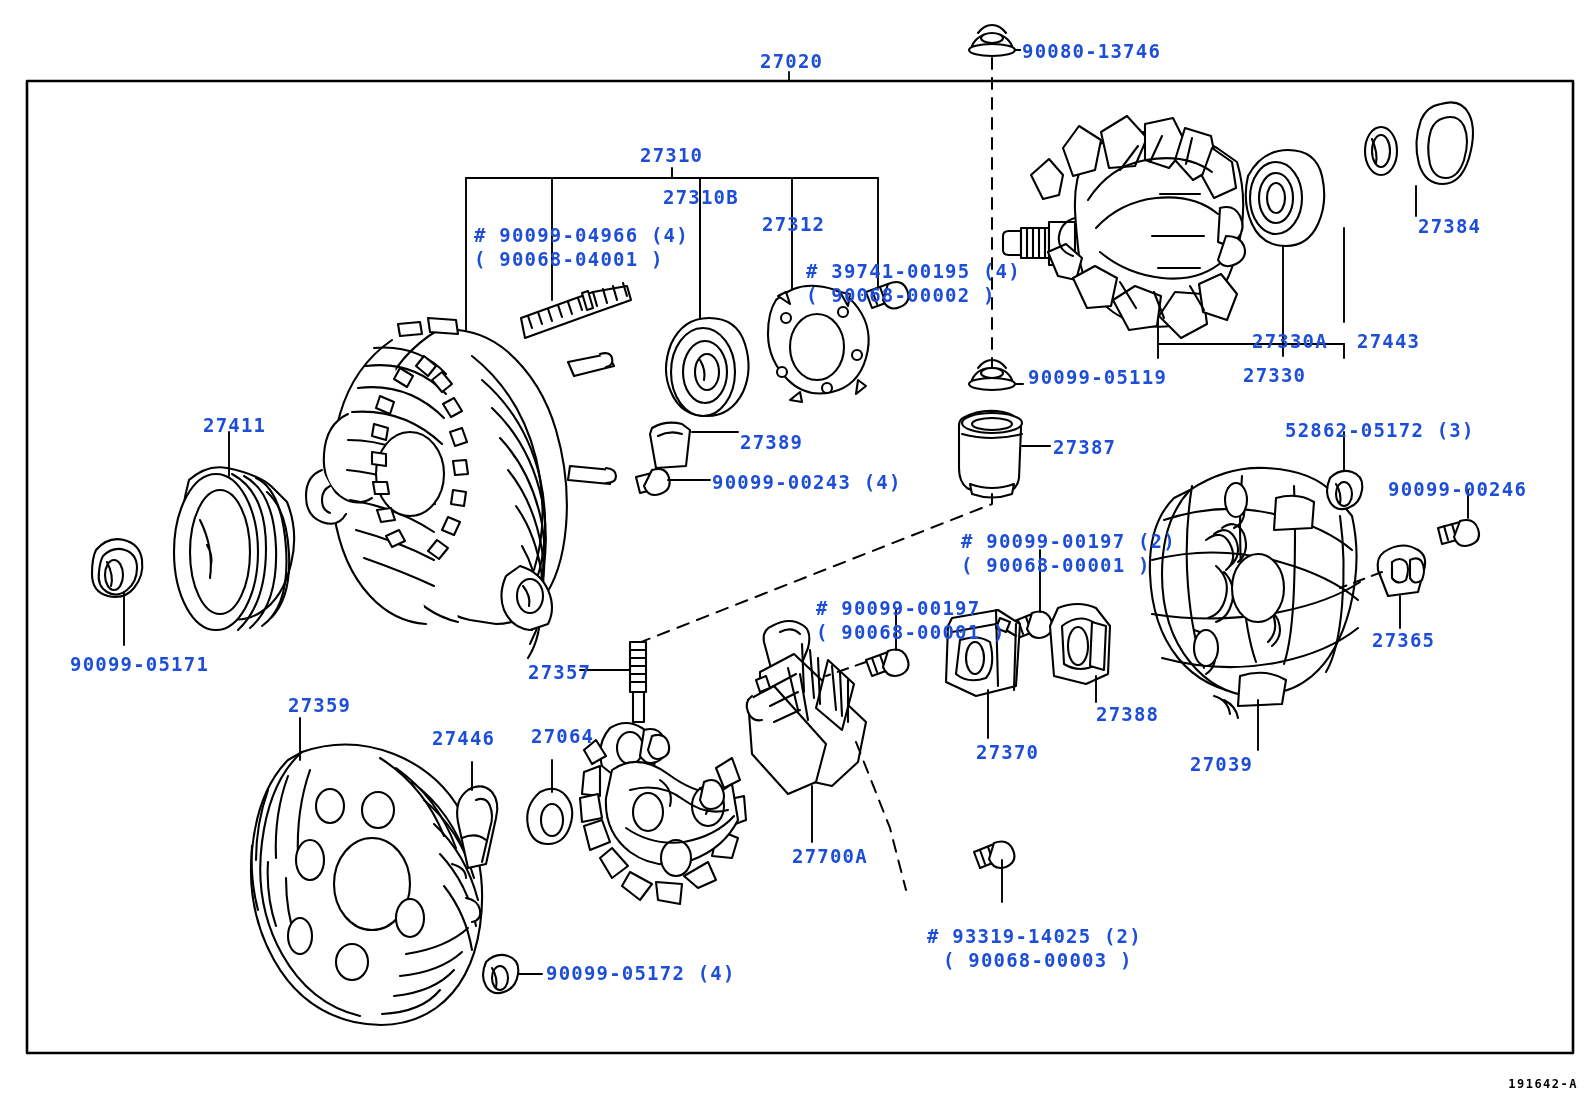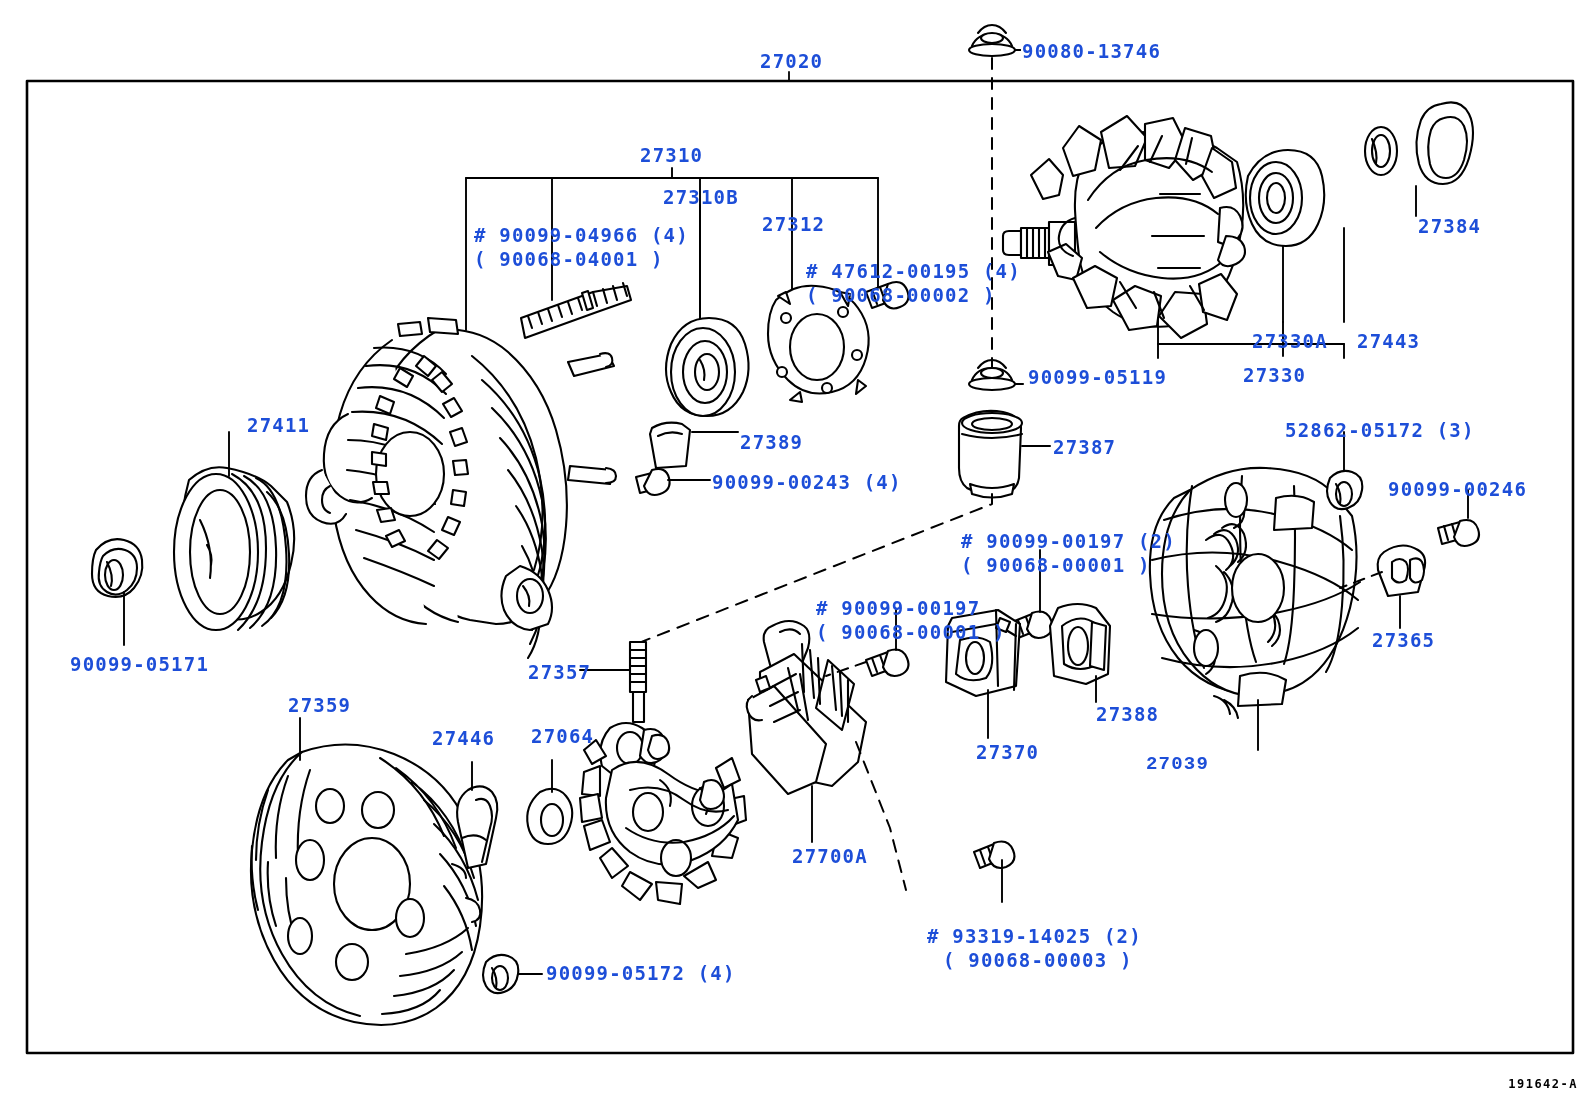--- a/index.html
+++ b/index.html
@@ -482,42 +482,42 @@
     <path d="M1284 435 V470" stroke-width="0"></path>
   </g>
 </svg>
 
 <div class="lbl" style="left:760px;top:50px;"><span>27020</span></div>
 <div class="lbl" style="left:1022px;top:40px;"><span>90080-13746</span></div>
 <div class="lbl" style="left:640px;top:144px;"><span>27310</span></div>
 <div class="lbl" style="left:663px;top:186px;"><span>27310B</span></div>
 <div class="lbl" style="left:762px;top:213px;"><span>27312</span></div>
 <div class="lbl two" style="left:474px;top:207px;"><span># 90099-04966 (4)</span><br><span>( 90068-04001 )</span></div>
-<div class="lbl two" style="left:806px;top:243px;"><span># 47612-00195 (4)</span><br><span>( 90068-00002 )</span></div>
+<div class="lbl two" style="left:806px;top:243px;"><span># 39741-00195 (4)</span><br><span>( 90068-00002 )</span></div>
 <div class="lbl" style="left:1418px;top:215px;"><span>27384</span></div>
 <div class="lbl" style="left:1252px;top:330px;"><span>27330A</span></div>
 <div class="lbl" style="left:1357px;top:330px;"><span>27443</span></div>
 <div class="lbl" style="left:1243px;top:364px;"><span>27330</span></div>
 <div class="lbl" style="left:1028px;top:366px;"><span>90099-05119</span></div>
-<div class="lbl" style="left:203px;top:414px;margin-left:44px;"><span>27411</span></div>
+<div class="lbl" style="left:203px;top:414px;"><span>27411</span></div>
 <div class="lbl" style="left:740px;top:431px;"><span>27389</span></div>
 <div class="lbl" style="left:1053px;top:436px;"><span>27387</span></div>
 <div class="lbl" style="left:1285px;top:419px;"><span>52862-05172 (3)</span></div>
 <div class="lbl" style="left:1388px;top:478px;"><span>90099-00246</span></div>
 <div class="lbl" style="left:712px;top:471px;"><span>90099-00243 (4)</span></div>
 <div class="lbl two" style="left:961px;top:513px;"><span># 90099-00197 (2)</span><br><span>( 90068-00001 )</span></div>
 <div class="lbl two" style="left:816px;top:580px;"><span># 90099-00197</span><br><span>( 90068-00001 )</span></div>
 <div class="lbl" style="left:70px;top:653px;"><span>90099-05171</span></div>
 <div class="lbl" style="left:1372px;top:629px;"><span>27365</span></div>
 <div class="lbl" style="left:528px;top:661px;"><span>27357</span></div>
 <div class="lbl" style="left:1096px;top:703px;"><span>27388</span></div>
 <div class="lbl" style="left:288px;top:694px;"><span>27359</span></div>
 <div class="lbl" style="left:432px;top:727px;"><span>27446</span></div>
 <div class="lbl" style="left:531px;top:725px;"><span>27064</span></div>
 <div class="lbl" style="left:976px;top:741px;"><span>27370</span></div>
-<div class="lbl" style="left:1146px;top:753px;font-family:Liberation Mono, monospace;"><span>27039</span></div>
+<div class="lbl" style="left:1190px;top:753px;"><span>27039</span></div>
 <div class="lbl" style="left:792px;top:845px;"><span>27700A</span></div>
 <div class="lbl two" style="left:927px;top:908px;"><span># 93319-14025 (2)</span><br><span style="margin-left:16px;display:inline-block;">( 90068-00003 )</span></div>
 <div class="lbl" style="left:546px;top:962px;"><span>90099-05172 (4)</span></div>
 
 <div class="figcode">191642-A</div>
 
 </div>
 
 </body></html>

